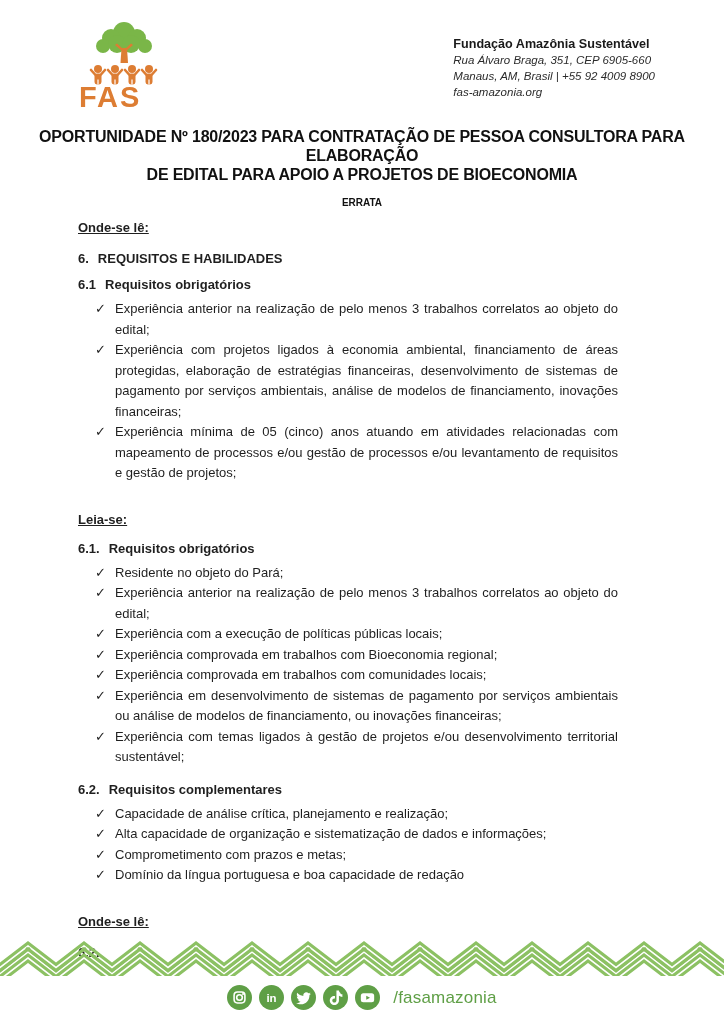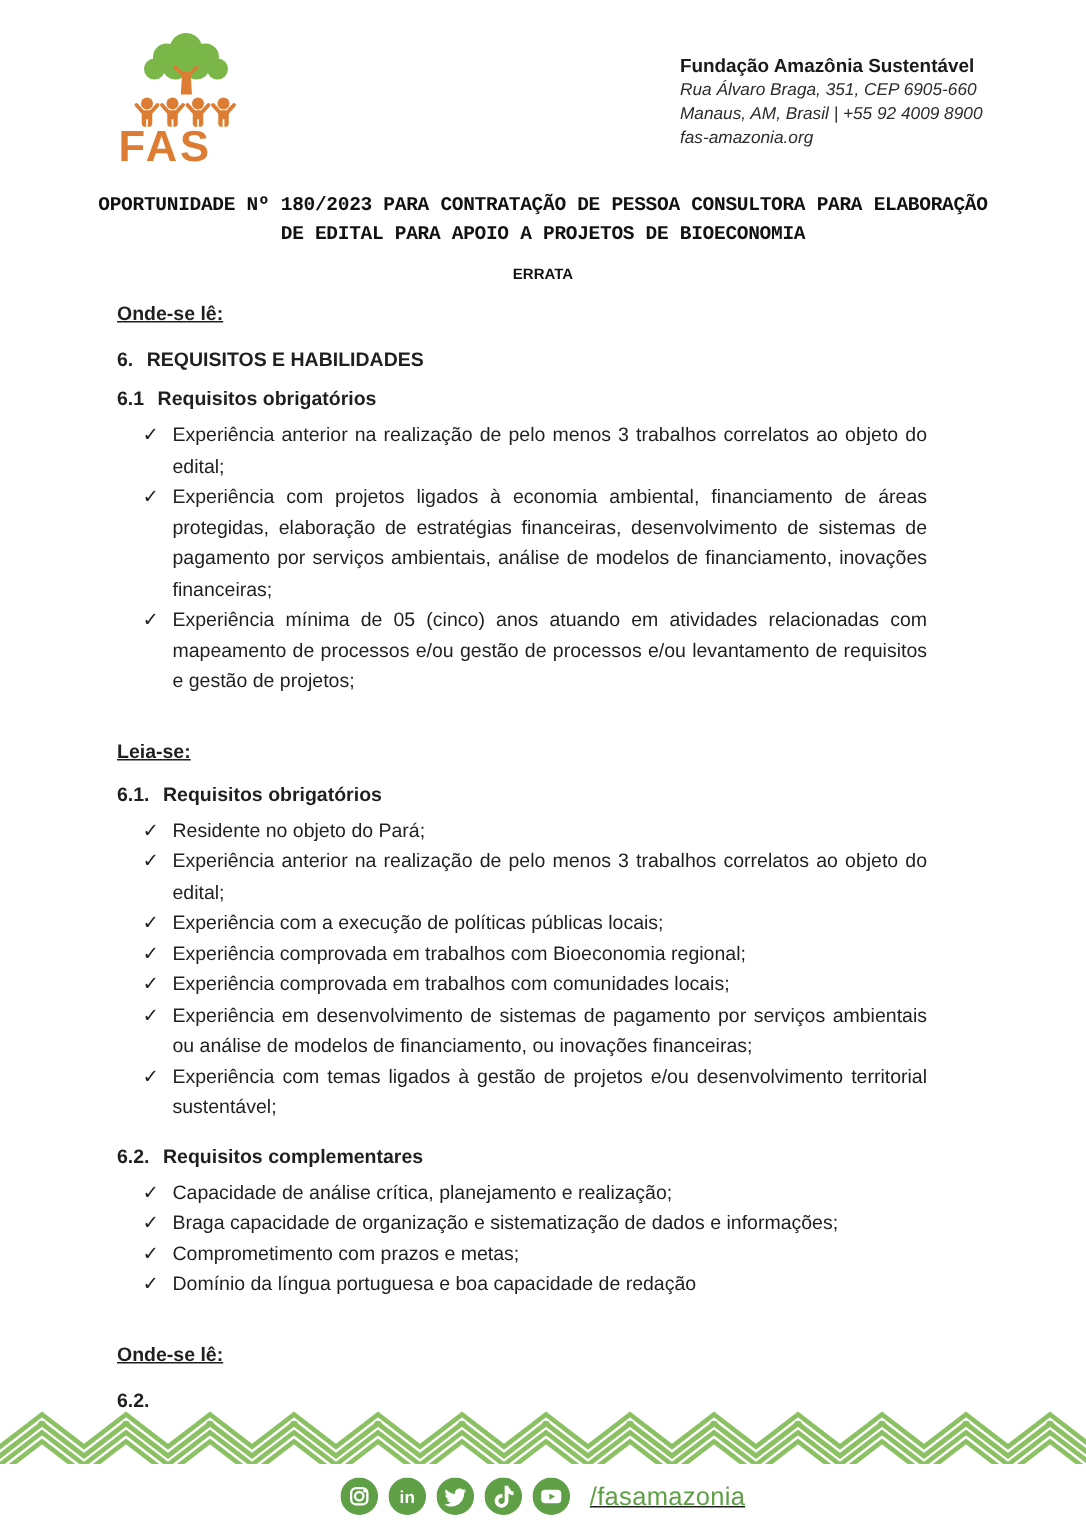--- a/index.html
+++ b/index.html
@@ -10,36 +10,36 @@
     background:#ffffff; color:#1f1f1f; overflow:hidden;
   }
   
   .header { display:flex; justify-content:space-between; align-items:flex-start;
             padding:18px 69px 0 78px; height:112px; }
   .logo-box { width:92px; height:92px; }
   .contact { margin-top:18px; text-align:left; font-size:11.5px; line-height:16px;
              font-style:italic; color:#2b2b2b; }
   .contact .org { font-style:normal; font-weight:bold; font-size:12.6px; color:#1a1a1a; }
   
-  .title { margin-top:15px; text-align:center; font-weight:bold; font-size:13px;
-           line-height:19px; letter-spacing:-0.2px; color:#111;font-family:Liberation Mono, monospace; }
+  .title { margin-top:15px; text-align:center; font-weight:bold; font-size:16px;
+           line-height:19px; letter-spacing:-0.2px; color:#111; }
   .errata { margin-top:13px; text-align:center; font-weight:bold; font-size:10px; color:#111; }
   
   .content { padding:0 106px 0 78px; font-size:13px; }
   .label { margin-top:12px; font-weight:bold; text-decoration:underline; font-size:13px; }
   .heading { display:flex; font-weight:bold; font-size:13px; }
   .heading .num { margin-right:9px; white-space:nowrap; }
   .mt16 { margin-top:16px; } .mt11 { margin-top:11px; }
   .mt14 { margin-top:14px; } .mt28 { margin-top:28px; }
   ul.bullets { list-style:none; margin-top:7px; padding-left:17px; }
   ul.bullets li { display:flex; line-height:20.5px; }
   ul.bullets .check { width:20px; flex:0 0 20px; }
   ul.bullets .btxt { flex:1; text-align:justify; }
   
-  .footer { position:absolute; left:0; right:0; bottom:0;text-decoration:underline; }
+  .footer { position:absolute; left:0; right:0; bottom:0; }
   .zigzag { display:block; width:724px; height:38px; }
   .social-row { display:flex; justify-content:center; align-items:center;
                 gap:7px; margin-top:9px; padding-bottom:14px; }
   .sicon { width:25px; height:25px; display:block; }
   .handle { margin-left:6px; color:#5f9f46; font-size:17px; letter-spacing:0.2px; }
 </style>
 </head>
 <body>
 
 <div class="page">
@@ -178,21 +178,21 @@
       <span>Requisitos complementares</span>
     </div>
 
     <ul class="bullets">
       <li>
         <span class="check">✓</span>
         <span class="btxt">Capacidade de análise crítica, planejamento e realização;</span>
         </li>
       <li>
         <span class="check">✓</span>
-        <span class="btxt">Braga capacidade de organização e sistematização de dados e informações;</span>
+        <span class="btxt">Alta capacidade de organização e sistematização de dados e informações;</span>
         </li>
       <li>
         <span class="check">✓</span>
         <span class="btxt">Comprometimento com prazos e metas;</span>
         </li>
       <li>
         <span class="check">✓</span>
         <span class="btxt">Domínio da língua portuguesa e boa capacidade de redação</span>
         </li>
     </ul>

